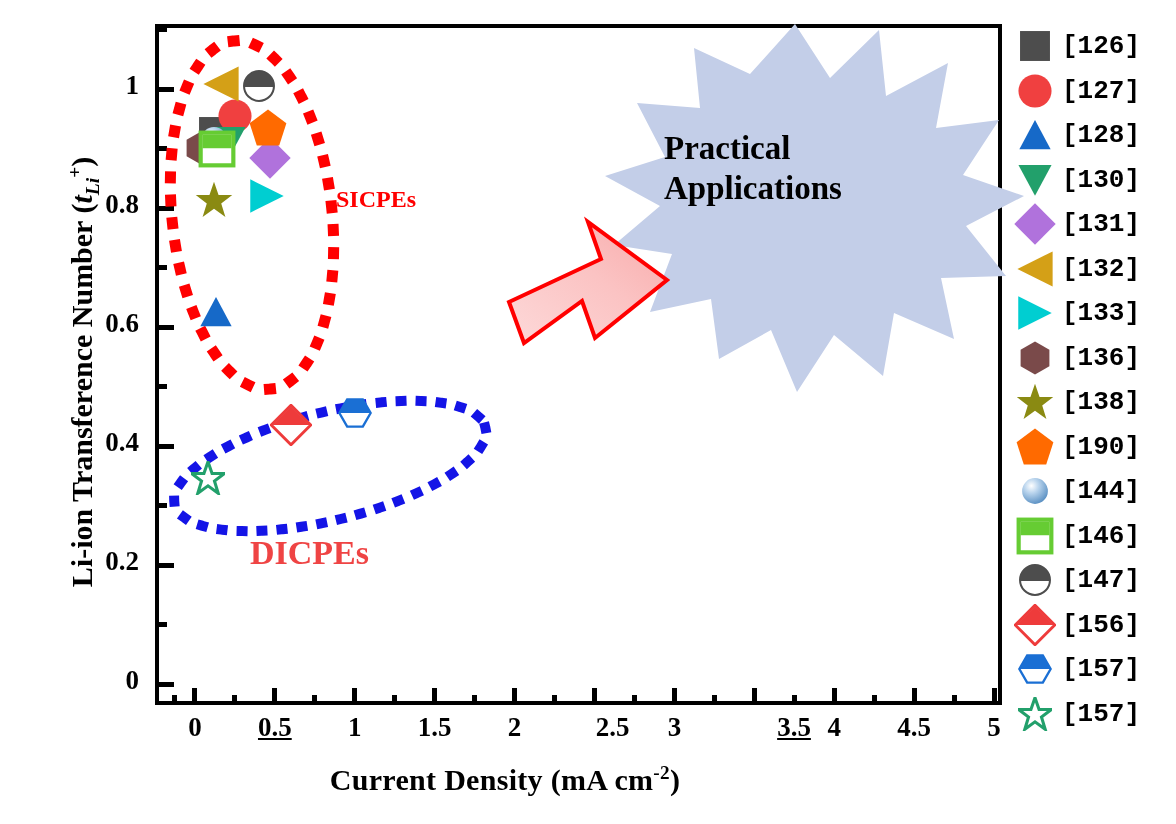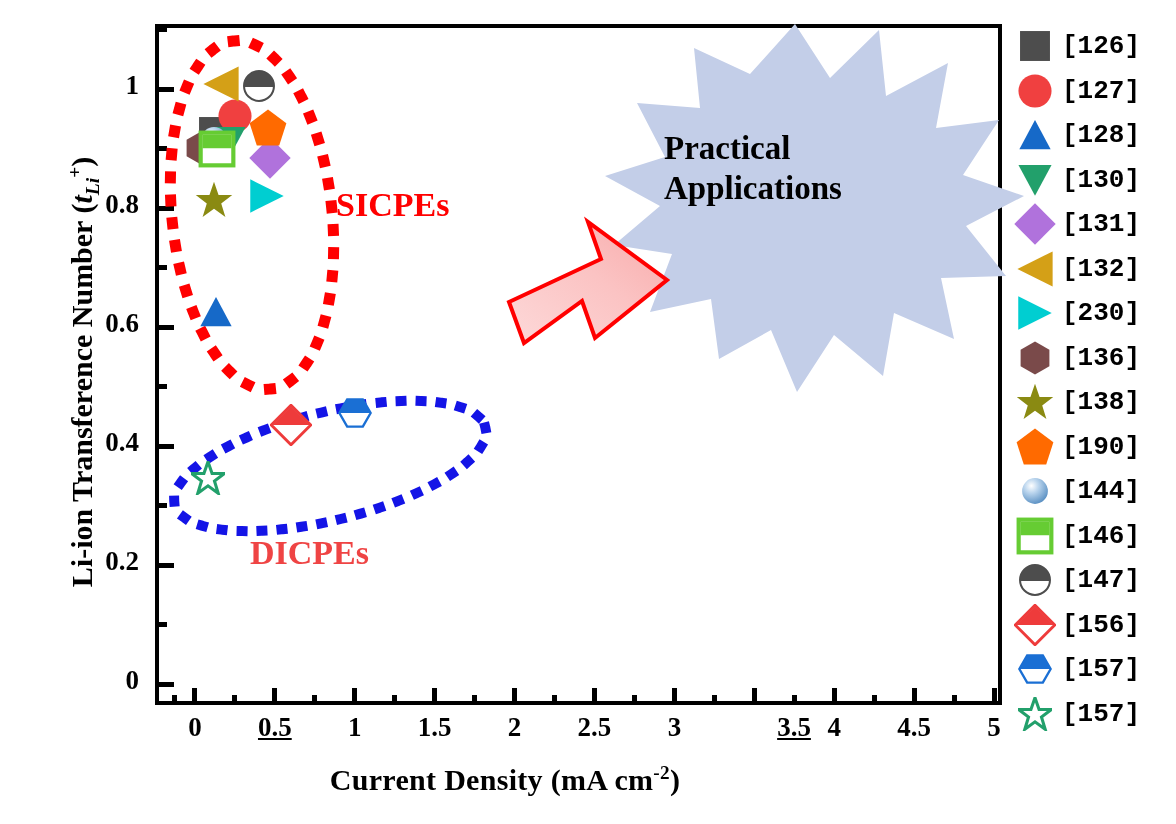--- a/index.html
+++ b/index.html
@@ -10,21 +10,21 @@
   #xtitle{left:0;top:762px;width:1010px;text-align:center;font-size:30px;letter-spacing:.3px;}
   #ytitle{left:-266px;top:352px;width:700px;text-align:center;font-size:30px;
           transform:rotate(-90deg);transform-origin:center center;}
   .tick-lbl{position:absolute;font-size:27px;font-weight:bold;color:#000;text-align:center;}
   .xlbl{width:70px;top:712px;}
   .ylbl{width:80px;text-align:right;}
   #plotframe{position:absolute;left:155px;top:24px;width:847px;height:681px;
              border:4px solid #000;box-sizing:border-box;}
   .tickm{position:absolute;background:#000;}
   .annot{position:absolute;font-weight:bold;}
-  #sicpes{color:#ff0000;font-size:34px;left:336px;top:186px;}
+  #sicpes{color:#ff0000;font-size:24px;left:336px;top:186px;}
   #dicpes{color:#ef4444;font-size:34px;left:250px;top:534px;}
   .marker{position:absolute;transform:translate(-50%,-50%);}
   .legend{position:absolute;left:1008px;top:24px;width:168px;}
   .legrow{display:flex;align-items:center;height:44.5px;}
   .legsym{width:54px;display:flex;align-items:center;justify-content:center;}
   .legtxt{font-size:26px;font-weight:bold;color:#000;font-family:Liberation Mono, monospace;}
   .burst-txt{position:absolute;text-align:left;font-weight:bold;color:#000;
              font-size:33px;line-height:1.22;width:300px;}
 </style>
 </head>
@@ -52,21 +52,21 @@
       <div class="tickm" style="left: 352.264px; top: 688px; width: 5px; height: 17px;"></div>
       <div class="tick-lbl xlbl" style="left: 319.764px;">1</div>
       <div class="tickm" style="left: 392.217px; top: 695px; width: 5px; height: 10px;"></div>
       <div class="tickm" style="left: 432.17px; top: 688px; width: 5px; height: 17px;"></div>
       <div class="tick-lbl xlbl" style="left: 399.67px;">1.5</div>
       <div class="tickm" style="left: 472.123px; top: 695px; width: 5px; height: 10px;"></div>
       <div class="tickm" style="left: 512.075px; top: 688px; width: 5px; height: 17px;"></div>
       <div class="tick-lbl xlbl" style="left: 479.575px;">2</div>
       <div class="tickm" style="left: 552.028px; top: 695px; width: 5px; height: 10px;"></div>
       <div class="tickm" style="left: 591.981px; top: 688px; width: 5px; height: 17px;"></div>
-      <div class="tick-lbl xlbl" style="left: 559.481px;">2.5</div>
+      <div class="tick-lbl xlbl" style="left: 559.481px; text-align: right;">2.5</div>
       <div class="tickm" style="left: 631.934px; top: 695px; width: 5px; height: 10px;"></div>
       <div class="tickm" style="left: 671.887px; top: 688px; width: 5px; height: 17px;"></div>
       <div class="tick-lbl xlbl" style="left: 639.387px;">3</div>
       <div class="tickm" style="left: 711.84px; top: 695px; width: 5px; height: 10px;"></div>
       <div class="tickm" style="left: 751.792px; top: 688px; width: 5px; height: 17px;"></div>
       <div class="tick-lbl xlbl" style="left: 759px; text-decoration: underline;">3.5</div>
       <div class="tickm" style="left: 791.745px; top: 695px; width: 5px; height: 10px;"></div>
       <div class="tickm" style="left: 831.698px; top: 688px; width: 5px; height: 17px;"></div>
       <div class="tick-lbl xlbl" style="left: 799.198px;">4</div>
       <div class="tickm" style="left: 871.651px; top: 695px; width: 5px; height: 10px;"></div>
@@ -234,21 +234,21 @@
           </svg>
         </span>
         <span class="legtxt">[132]</span>
       </div>
       <div class="legrow">
         <span class="legsym">
           <svg width="38" height="38" viewBox="0 0 100 100">
             <polygon points="94,50 6,6 6,94" fill="#00ced1"></polygon>
           </svg>
         </span>
-        <span class="legtxt">[230]</span>
+        <span class="legtxt">[133]</span>
       </div>
       <div class="legrow">
         <span class="legsym">
           <svg width="36" height="36" viewBox="0 0 100 100">
             <polygon points="50,4 90,27 90,73 50,96 10,73 10,27" fill="#7a4a4a"></polygon>
           </svg>
         </span>
         <span class="legtxt">[136]</span>
       </div>
       <div class="legrow">

